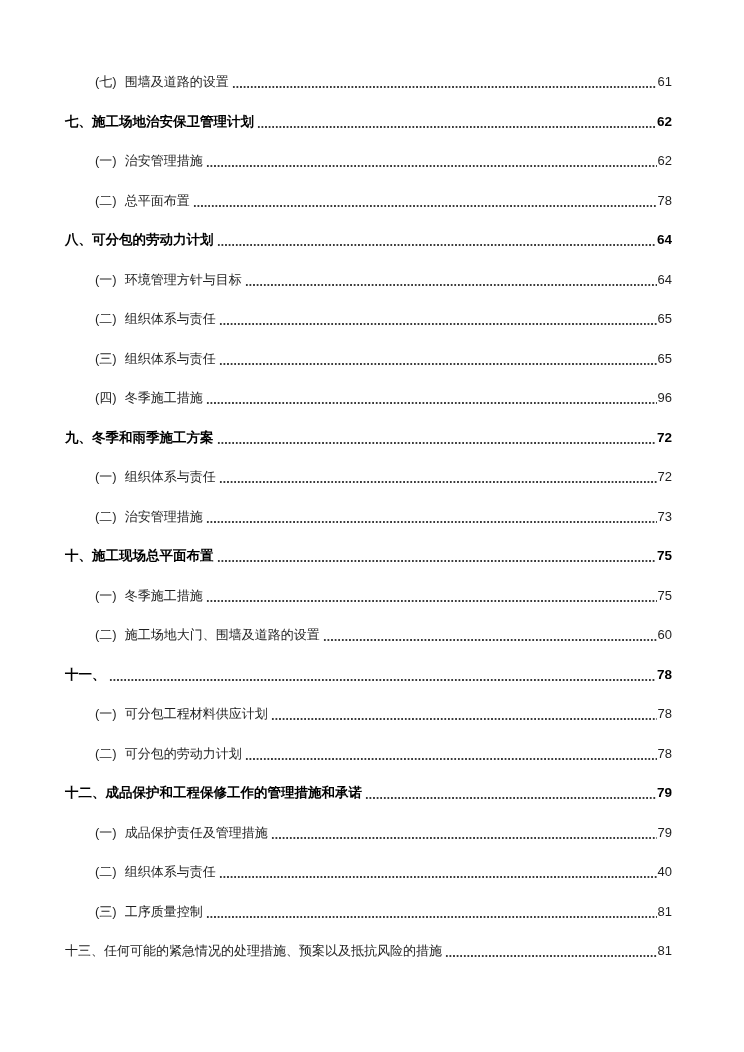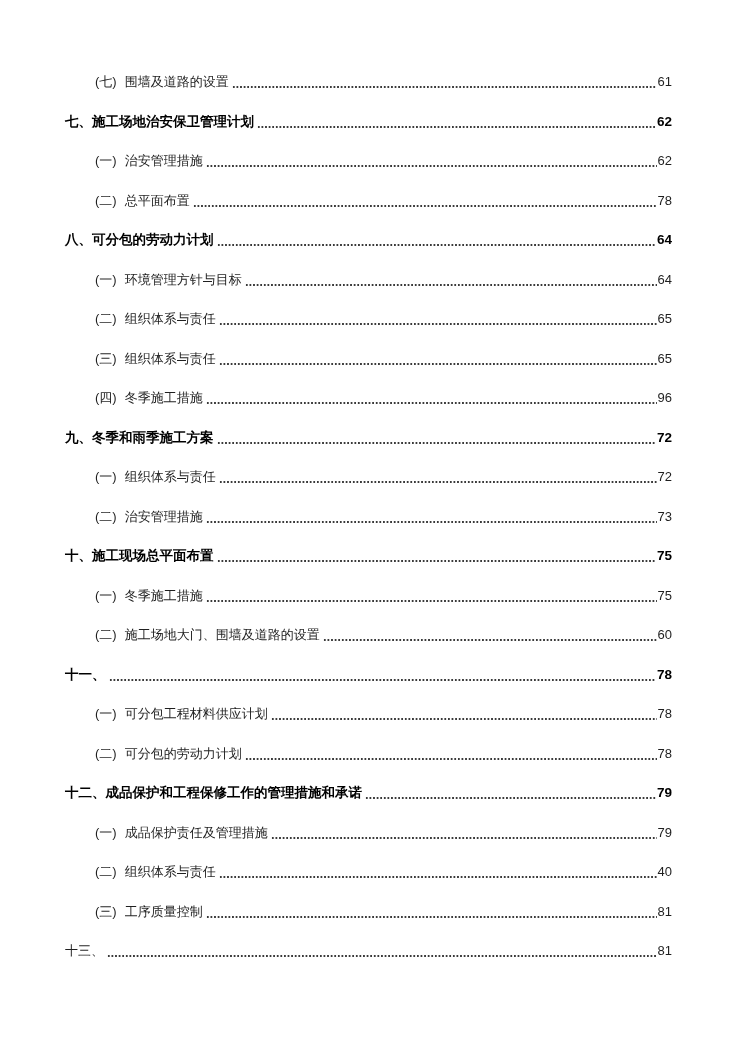--- a/index.html
+++ b/index.html
@@ -174,17 +174,18 @@
     <span class="pagenum">40</span>
   </div>
       <div class="row l2">
     <span class="label">(三)</span>
     <span class="title">工序质量控制</span>
     <span class="leader"></span>
     <span class="pagenum">81</span>
   </div>
       <div class="row l1">
     <span class="label">十三、</span>
+    <span class="title">任何可能的紧急情况的处理措施、预案以及抵抗风险的措施</span>
     <span class="leader"></span>
     <span class="pagenum">81</span>
   </div>
     </div>
 </div>
 
 </body></html>

